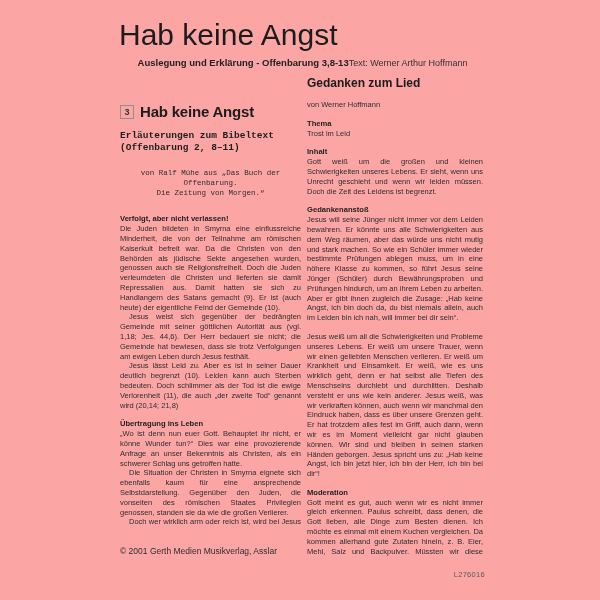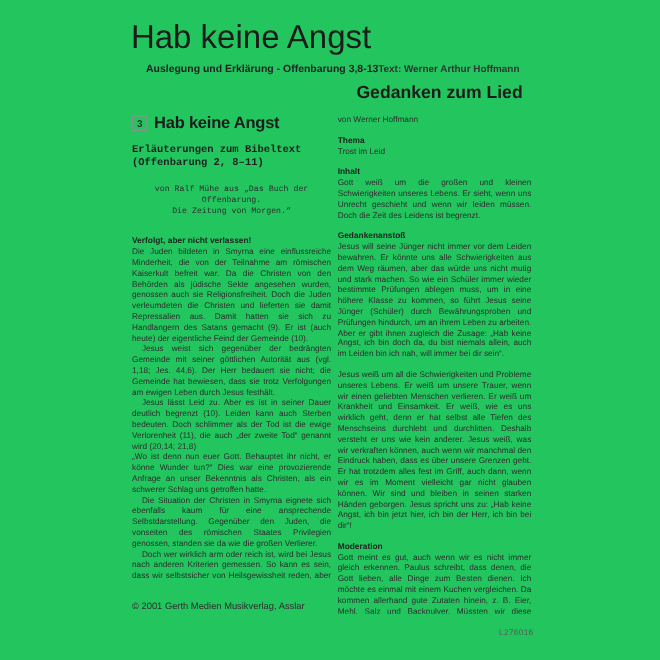--- a/index.html
+++ b/index.html
@@ -5,32 +5,32 @@
   html,body{margin:0;padding:0;}
   body{
     width:600px;height:600px;
     background:#ffffff;
     font-family:"Liberation Sans", sans-serif;
     color:#2b2b2b;
     position:relative;
     overflow:hidden;
     -webkit-font-smoothing:antialiased;
   }
-  .sheet{position:absolute;inset:0;background:#22c55e;}
+  .sheet{position:absolute;inset:0;background:#fca5a5;}
 
   .page-title{
     position:absolute;left:119px;top:18px;margin:0;
     font-size:30px;font-weight:400;color:#1c1c1c;letter-spacing:0px;
   }
   .subline{
     position:absolute;left:120px;top:57px;width:365px;
     display:flex;justify-content:center;align-items:baseline;
   }
   .subline .sub-left{font-size:9.5px;font-weight:700;color:#222;}
-  .subline .sub-right{font-size:9px;font-weight:700;color:#333;}
+  .subline .sub-right{font-size:9px;font-weight:400;color:#333;}
 
   .col{position:absolute;overflow:hidden;}
   .col-left{left:120px;top:103px;width:181px;height:425px;}
   .col-right{left:307px;top:76px;width:176px;height:482px;}
 
   .song-head{display:flex;align-items:center;gap:6px;margin:0 0 10px 0;}
   .badge{
     display:inline-flex;align-items:center;justify-content:center;
     width:12px;height:12px;border:1px solid #8f8f8f;
     font-size:9px;font-weight:700;color:#333;flex:0 0 auto;
@@ -48,21 +48,21 @@
     text-align:justify;color:#2e2e2e;
   }
   .col p.src{text-align:center;margin:16px;}
   .col h4{
     margin:9px 0 0 0;font-size:7.6px;line-height:9.8px;
     font-weight:700;color:#1f1f1f;
   }
   .col p.ind{text-indent:9px;}
   .col p.gap{margin-top:9px;}
 
-  .right-heading{margin:0 0 10px 17px;font-size:16px;font-weight:700;color:#1c1c1c;}
+  .right-heading{margin:0 0 10px 0;font-size:12px;font-weight:700;color:#1c1c1c;}
   .byline{margin:0 !important;text-align:left !important;}
 
   .footer-left{
     position:absolute;left:120px;top:546px;
     font-size:8.5px;color:#2e2e2e;
   }
   .footer-right{
     position:absolute;right:115px;top:570px;
     font-size:7.5px;color:#5a5a5a;letter-spacing:0.3px;
   }
@@ -88,20 +88,21 @@
     <div class="subhead pre">Erläuterungen zum Bibeltext
 (Offenbarung 2, 8–11)</div>
     <p class="src pre">von Ralf Mühe aus „Das Buch der Offenbarung.
 Die Zeitung von Morgen.“</p>
 
     <h4>Verfolgt, aber nicht verlassen!</h4>
     <p>Die Juden bildeten in Smyrna eine einflussreiche Minderheit, die von der Teilnahme am römischen Kaiserkult befreit war. Da die Christen von den Behörden als jüdische Sekte angesehen wurden, genossen auch sie Religionsfreiheit. Doch die Juden verleumdeten die Christen und lieferten sie damit Repressalien aus. Damit hatten sie sich zu Handlangern des Satans gemacht (9). Er ist (auch heute) der eigentliche Feind der Gemeinde (10).</p>
     <p class="ind">Jesus weist sich gegenüber der bedrängten Gemeinde mit seiner göttlichen Autorität aus (vgl. 1,18; Jes. 44,6). Der Herr bedauert sie nicht; die Gemeinde hat bewiesen, dass sie trotz Verfolgungen am ewigen Leben durch Jesus festhält.</p>
     <p class="ind">Jesus lässt Leid zu. Aber es ist in seiner Dauer deutlich begrenzt (10). Leiden kann auch Sterben bedeuten. Doch schlimmer als der Tod ist die ewige Verlorenheit (11), die auch „der zweite Tod“ genannt wird (20,14; 21,8)</p>
 
+    <h4>Übertragung ins Leben</h4>
     <p>„Wo ist denn nun euer Gott. Behauptet ihr nicht, er könne Wunder tun?“ Dies war eine provozierende Anfrage an unser Bekenntnis als Christen, als ein schwerer Schlag uns getroffen hatte.</p>
     <p class="ind">Die Situation der Christen in Smyrna eignete sich ebenfalls kaum für eine ansprechende Selbstdarstellung. Gegenüber den Juden, die vonseiten des römischen Staates Privilegien genossen, standen sie da wie die großen Verlierer.</p>
     <p class="ind">Doch wer wirklich arm oder reich ist, wird bei Jesus nach anderen Kriterien gemessen. So kann es sein, dass wir selbstsicher von Heilsgewissheit reden, aber uns innerlich längst von Gott entfernt haben. Andererseits ist es möglich, dass wir unter mangelnden Erfolgen leiden und aus dem Blick verloren haben, dass bei Jesus vor allem die Treue zählt.</p>
   </div>
 
   <div class="col col-right">
     <h3 class="right-heading">Gedanken zum Lied</h3>
     <p class="byline">von Werner Hoffmann</p>
 
     <h4>Thema</h4>

